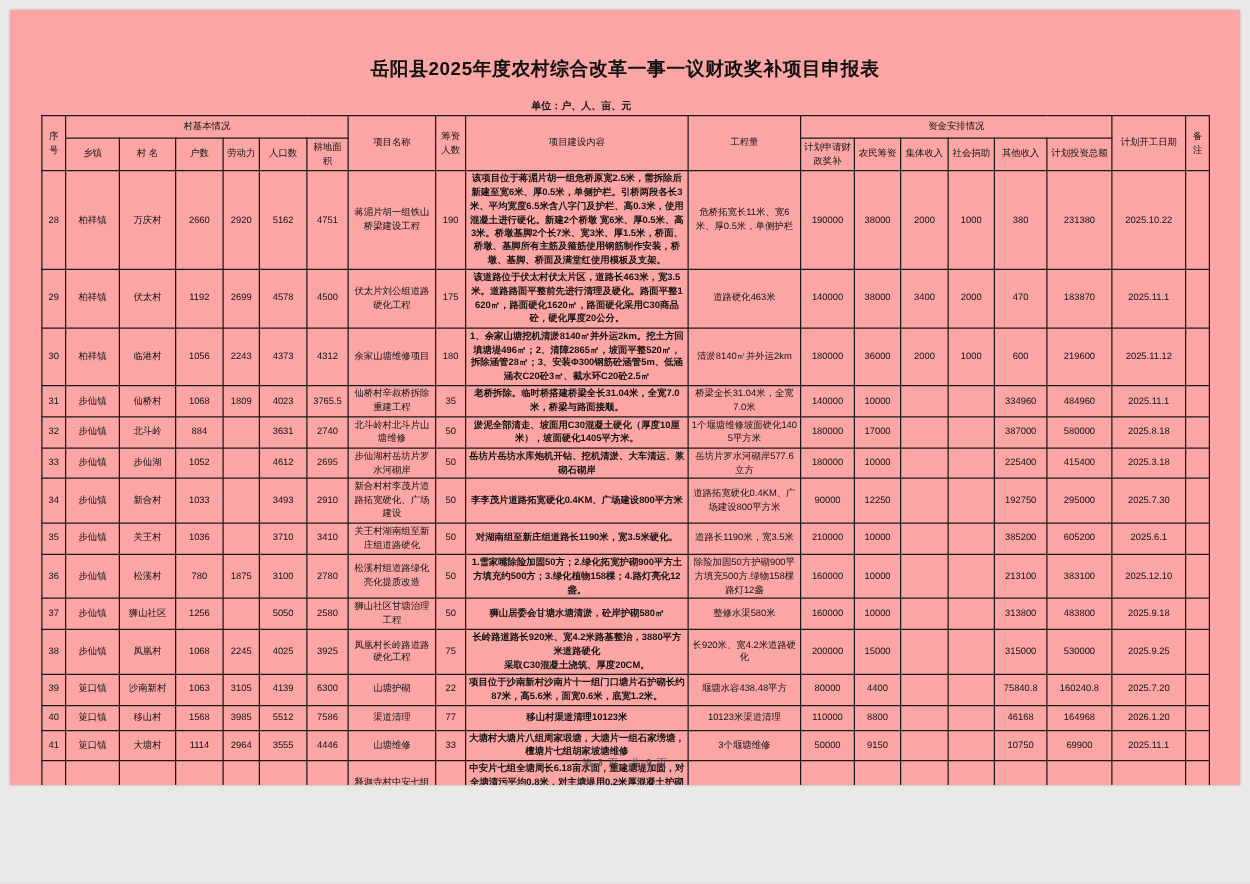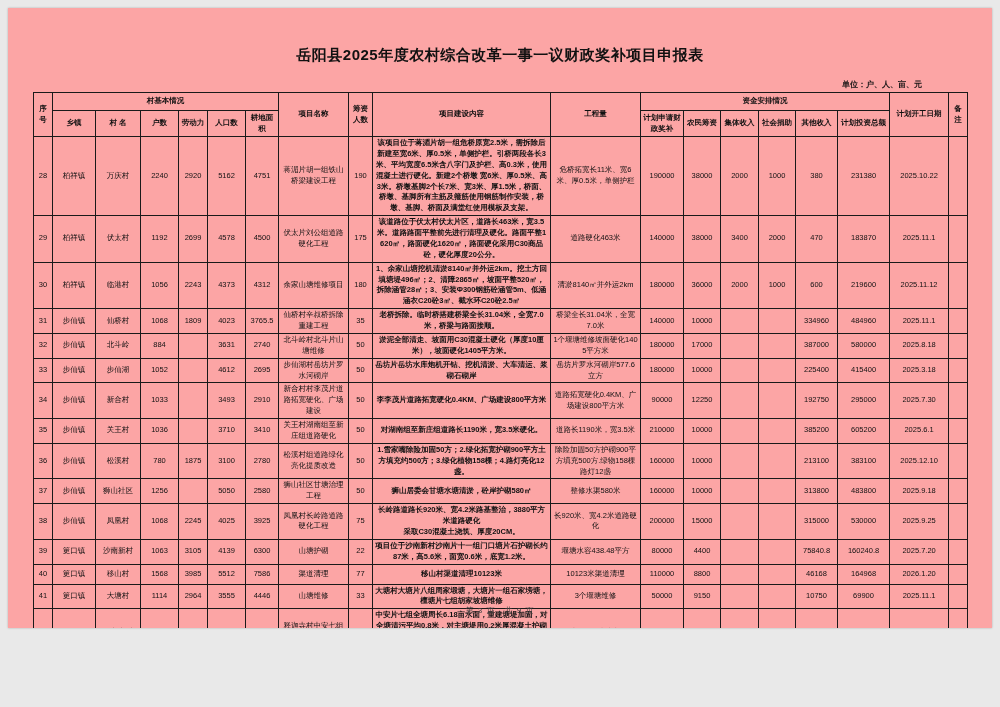--- a/index.html
+++ b/index.html
@@ -19,41 +19,41 @@
   }
   .title {
     margin-top: 38px;
     text-align: center;
     font-size: 15px;
     font-weight: bold;
     letter-spacing: 0.5px;
   }
   .unit-note {
     margin: 14px 70px 2px 0;
-    text-align: right;
+    text-align: center;
     font-size: 8px;
     font-weight: bold;
   }
   table.report {
     border-collapse: collapse;
     table-layout: fixed;
     width: 934px;
     margin-left: 25px;
   }
   table.report th, table.report td {
     border: 1px solid #1a1a1a;
     padding: 1px 2px;
     vertical-align: middle;
     text-align: center;
     word-break: break-all;
     overflow: hidden;
   }
   table.report th {
     font-size: 7.5px;
-    font-weight: bold;
+    font-weight: normal;
     line-height: 1.35;
     height: 18px;
   }
   table.report thead tr:last-child th { height: 26px; }
   table.report td {
     font-size: 7.5px;
     line-height: 1.45;
     height: 20px;
   }
   td.c-content {
@@ -134,21 +134,21 @@
         <th>社会捐助</th>
         <th>其他收入</th>
         <th>计划投资总额</th>
       </tr>
     </thead>
     <tbody>
         <tr>
           <td class="c-seq">28</td>
           <td class="c-township">柏祥镇</td>
           <td class="c-village">万庆村</td>
-          <td class="c-households">2240</td>
+          <td class="c-households">2660</td>
           <td class="c-labor">2920</td>
           <td class="c-population">5162</td>
           <td class="c-farmland">4751</td>
           <td class="c-project">蒋湄片胡一组铁山桥梁建设工程</td>
           <td class="c-fundraisers">190</td>
           <td class="c-content">该项目位于蒋湄片胡一组危桥原宽2.5米，需拆除后新建至宽6米、厚0.5米，单侧护栏。引桥两段各长3米、平均宽度6.5米含八字门及护栏、高0.3米，使用混凝土进行硬化。新建2个桥墩 宽6米、厚0.5米、高3米。桥墩基脚2个长7米、宽3米、厚1.5米，桥面、桥墩、基脚所有主筋及箍筋使用钢筋制作安装，桥墩、基脚、桥面及满堂红使用模板及支架。</td>
           <td class="c-quantity">危桥拓宽长11米、宽6米、厚0.5米，单侧护栏</td>
           <td class="c-fiscal">190000</td>
           <td class="c-farmer">38000</td>
           <td class="c-collective">2000</td>

